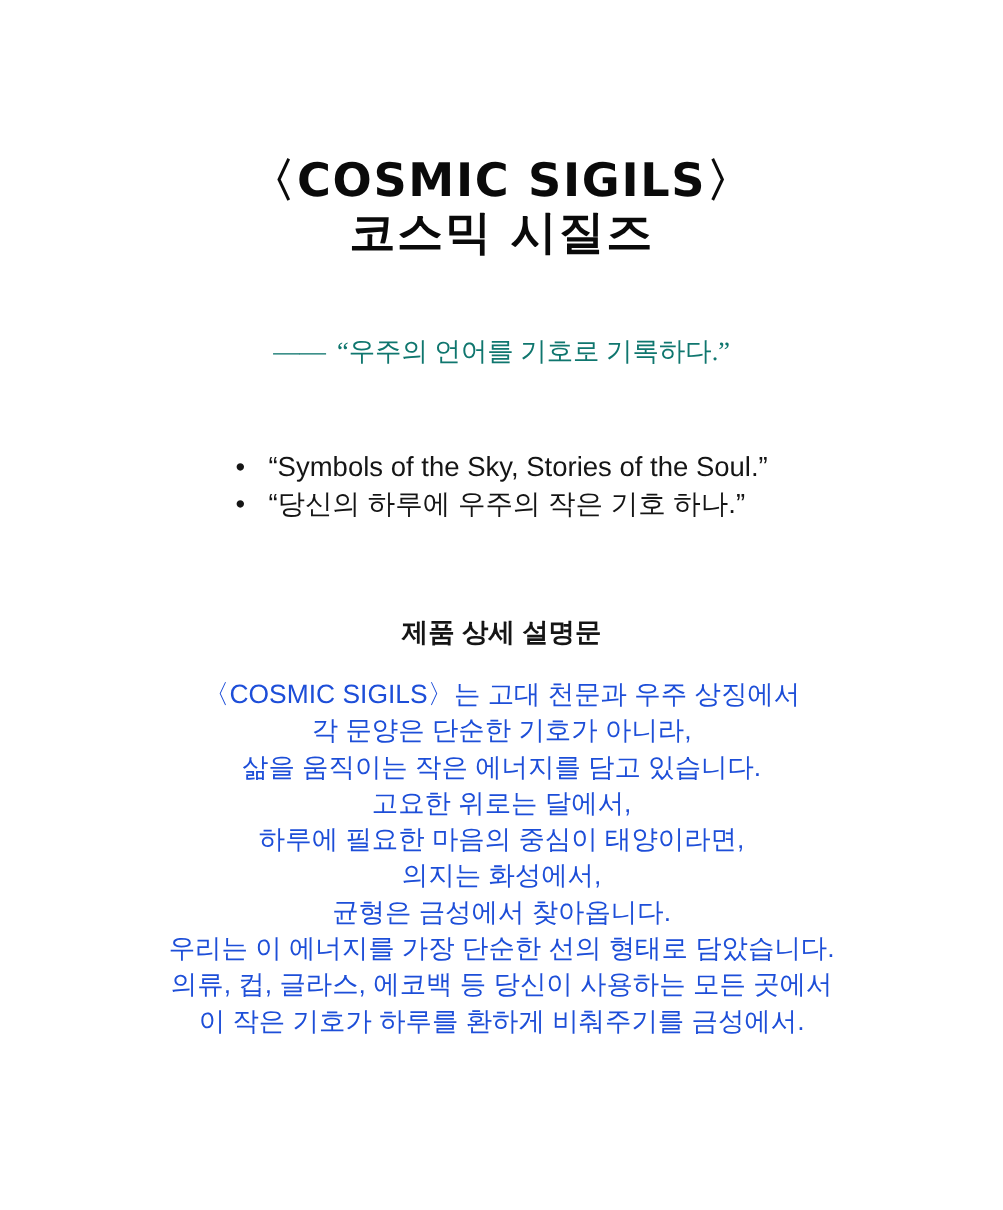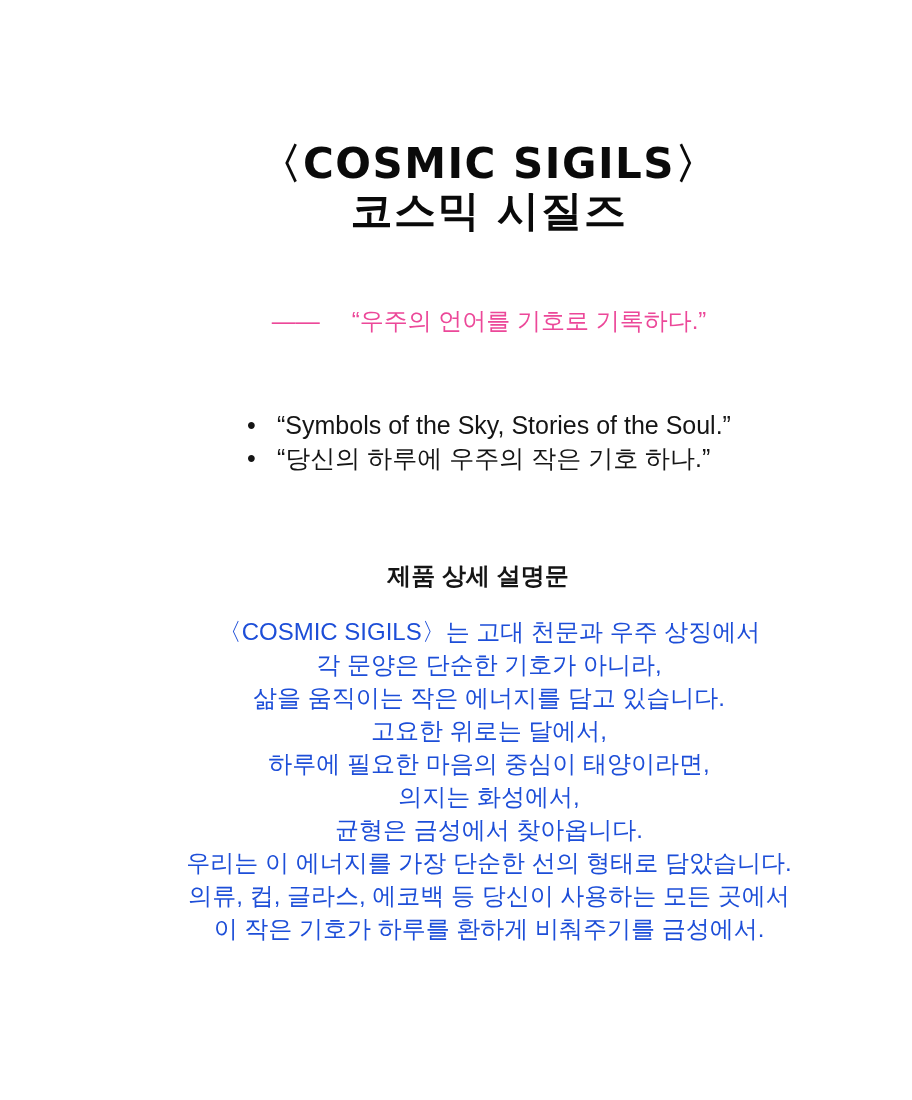--- a/index.html
+++ b/index.html
@@ -1,15 +1,15 @@
 <!DOCTYPE html>
 <html><head>
 <meta charset="utf-8">
 <style>
-  * { box-sizing: border-box; padding-left: 22px; }
+  * { box-sizing: border-box; }
   html, body {
     margin: 0;
     padding: 0;
     background: #ffffff;
   }
   body {
     width: 912px;
     height: 1100px;
     overflow: hidden;
     color: #111111;
@@ -31,21 +31,22 @@
     line-height: 47px;
     letter-spacing: 1.5px;
     color: #0a0a0a;
   }
   .title-line { display: block; }
   
   .tagline {
     margin: 70px 0 0 0;
     font-size: 24px;
     line-height: 33px;
-    color: #ec4899;
+    color: #0f766e;
+    font-family: Liberation Serif, serif;
   }
   .tagline .dash {
     letter-spacing: 0;
     margin-right: 10px;
     white-space: nowrap;
   }
   
   .bullets {
     list-style: none;
     margin: 72px auto 0 auto;

